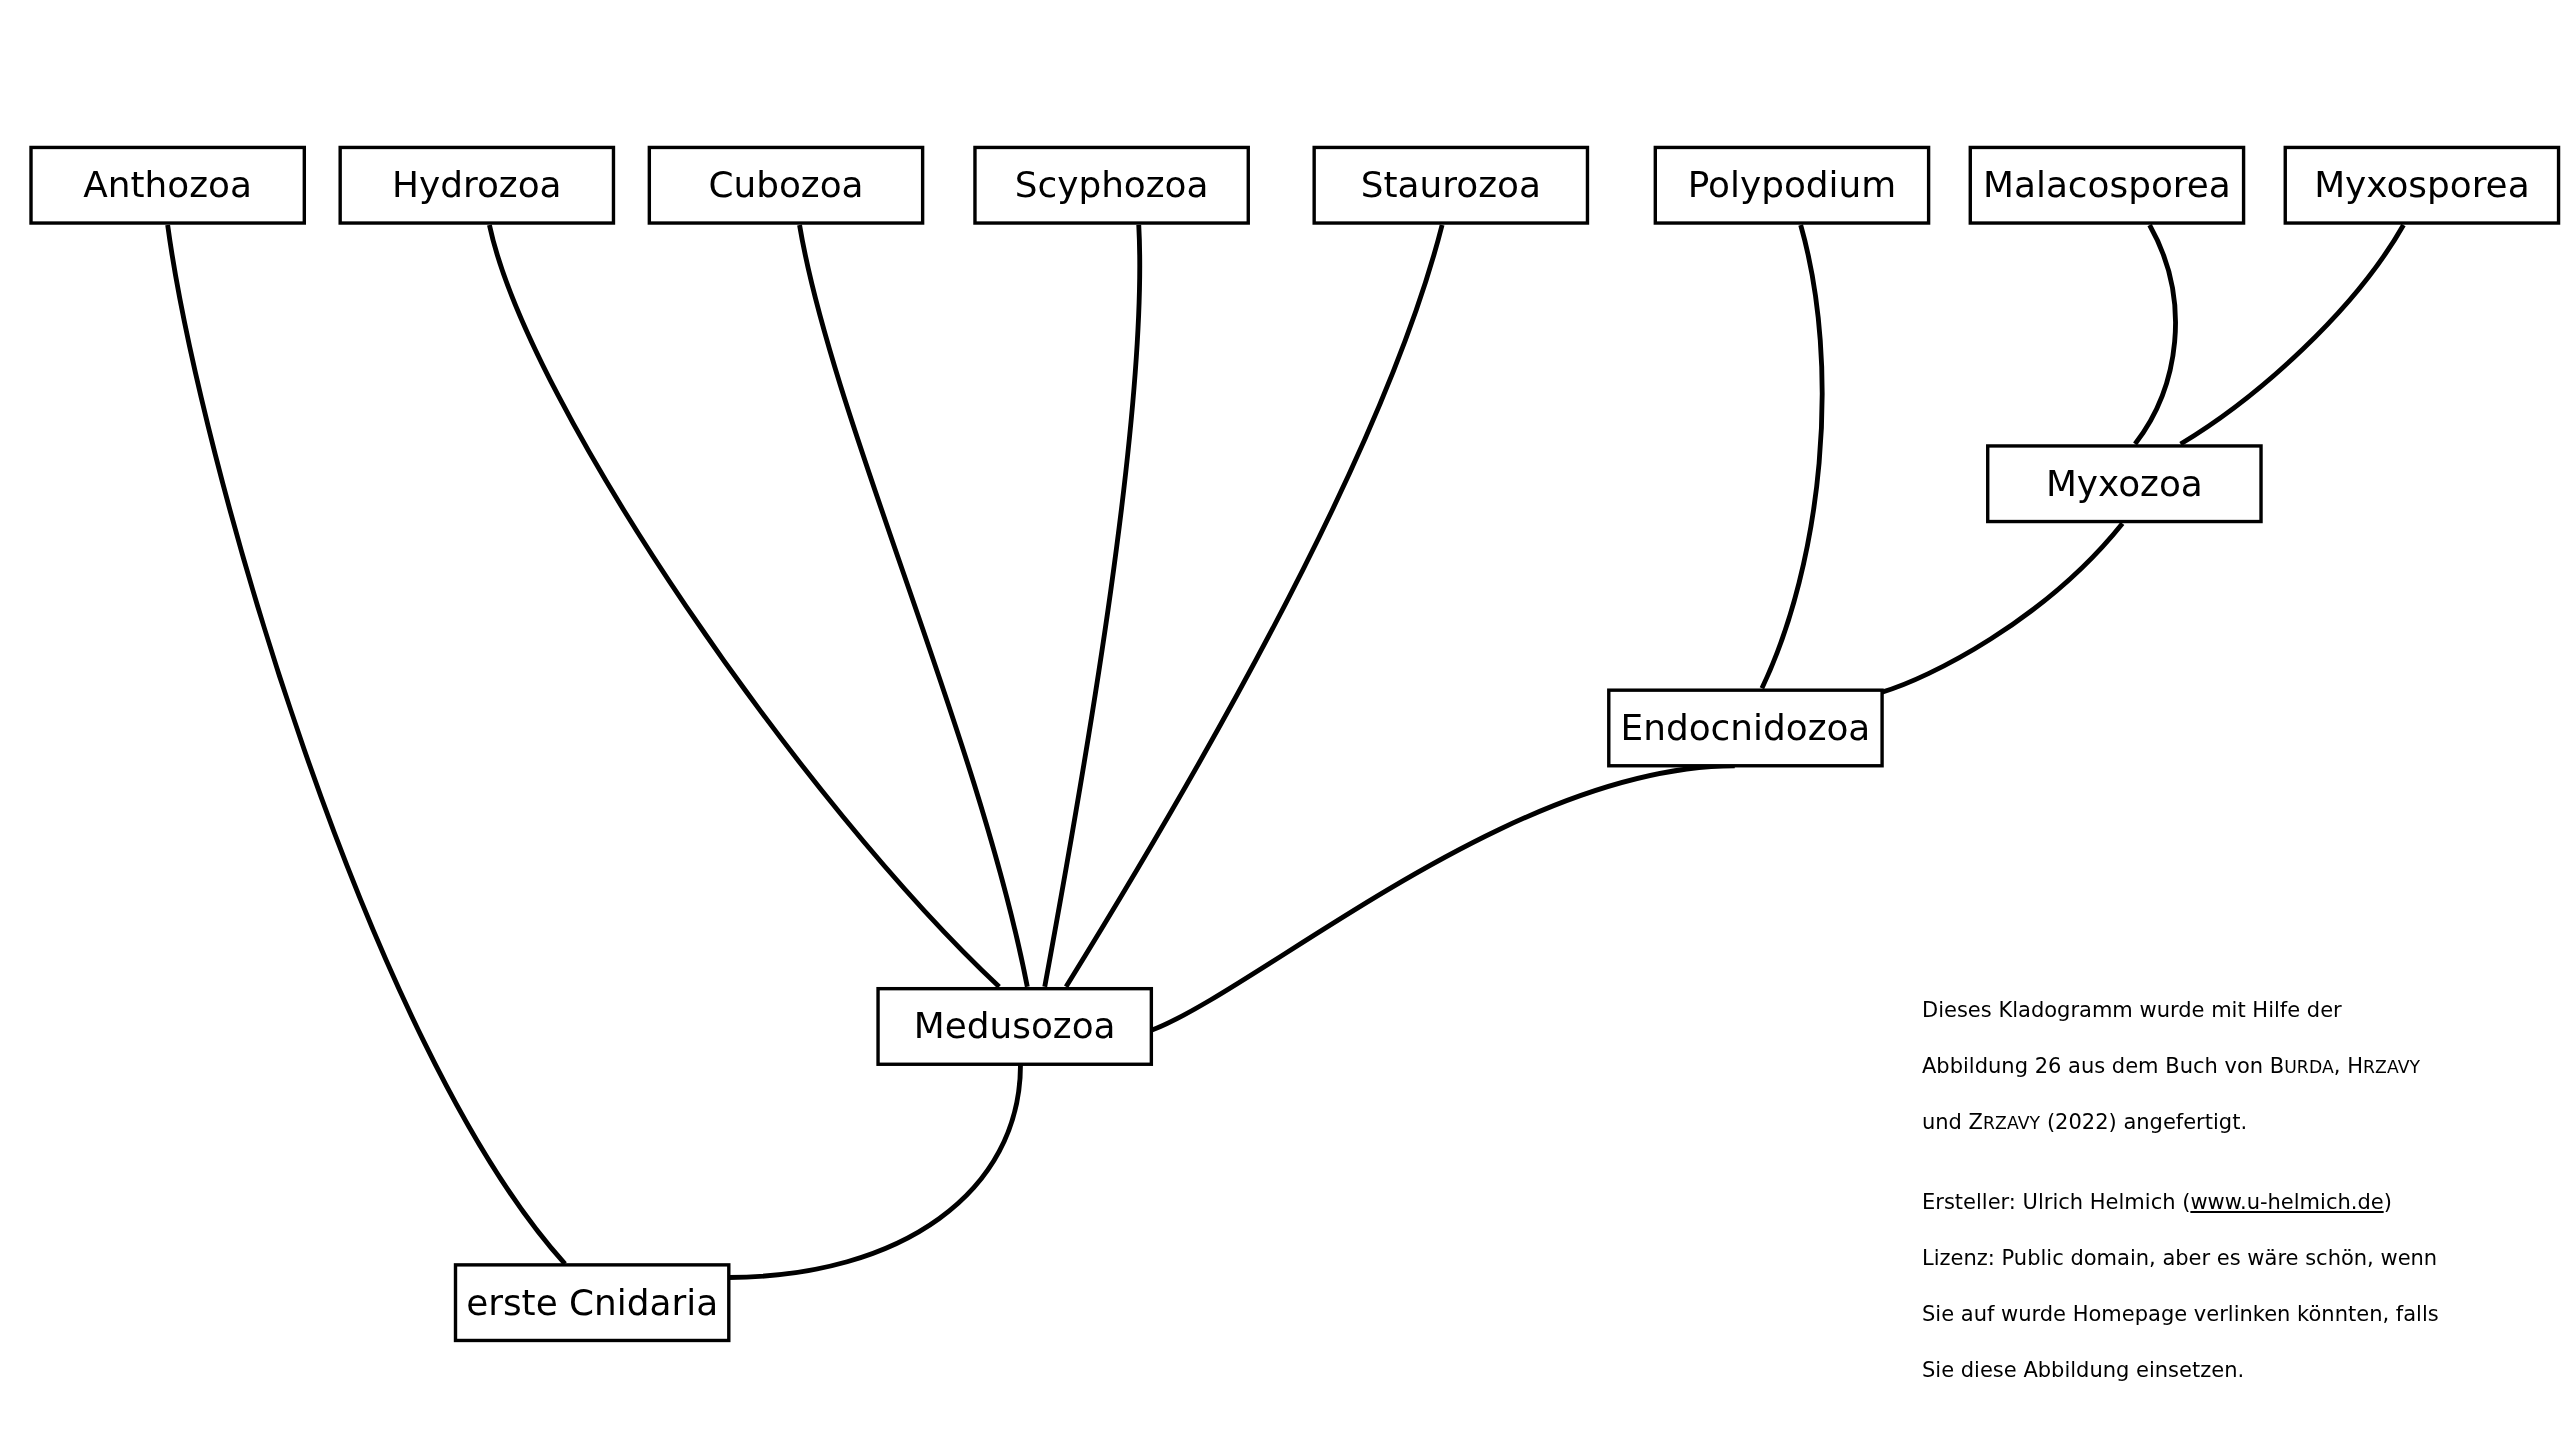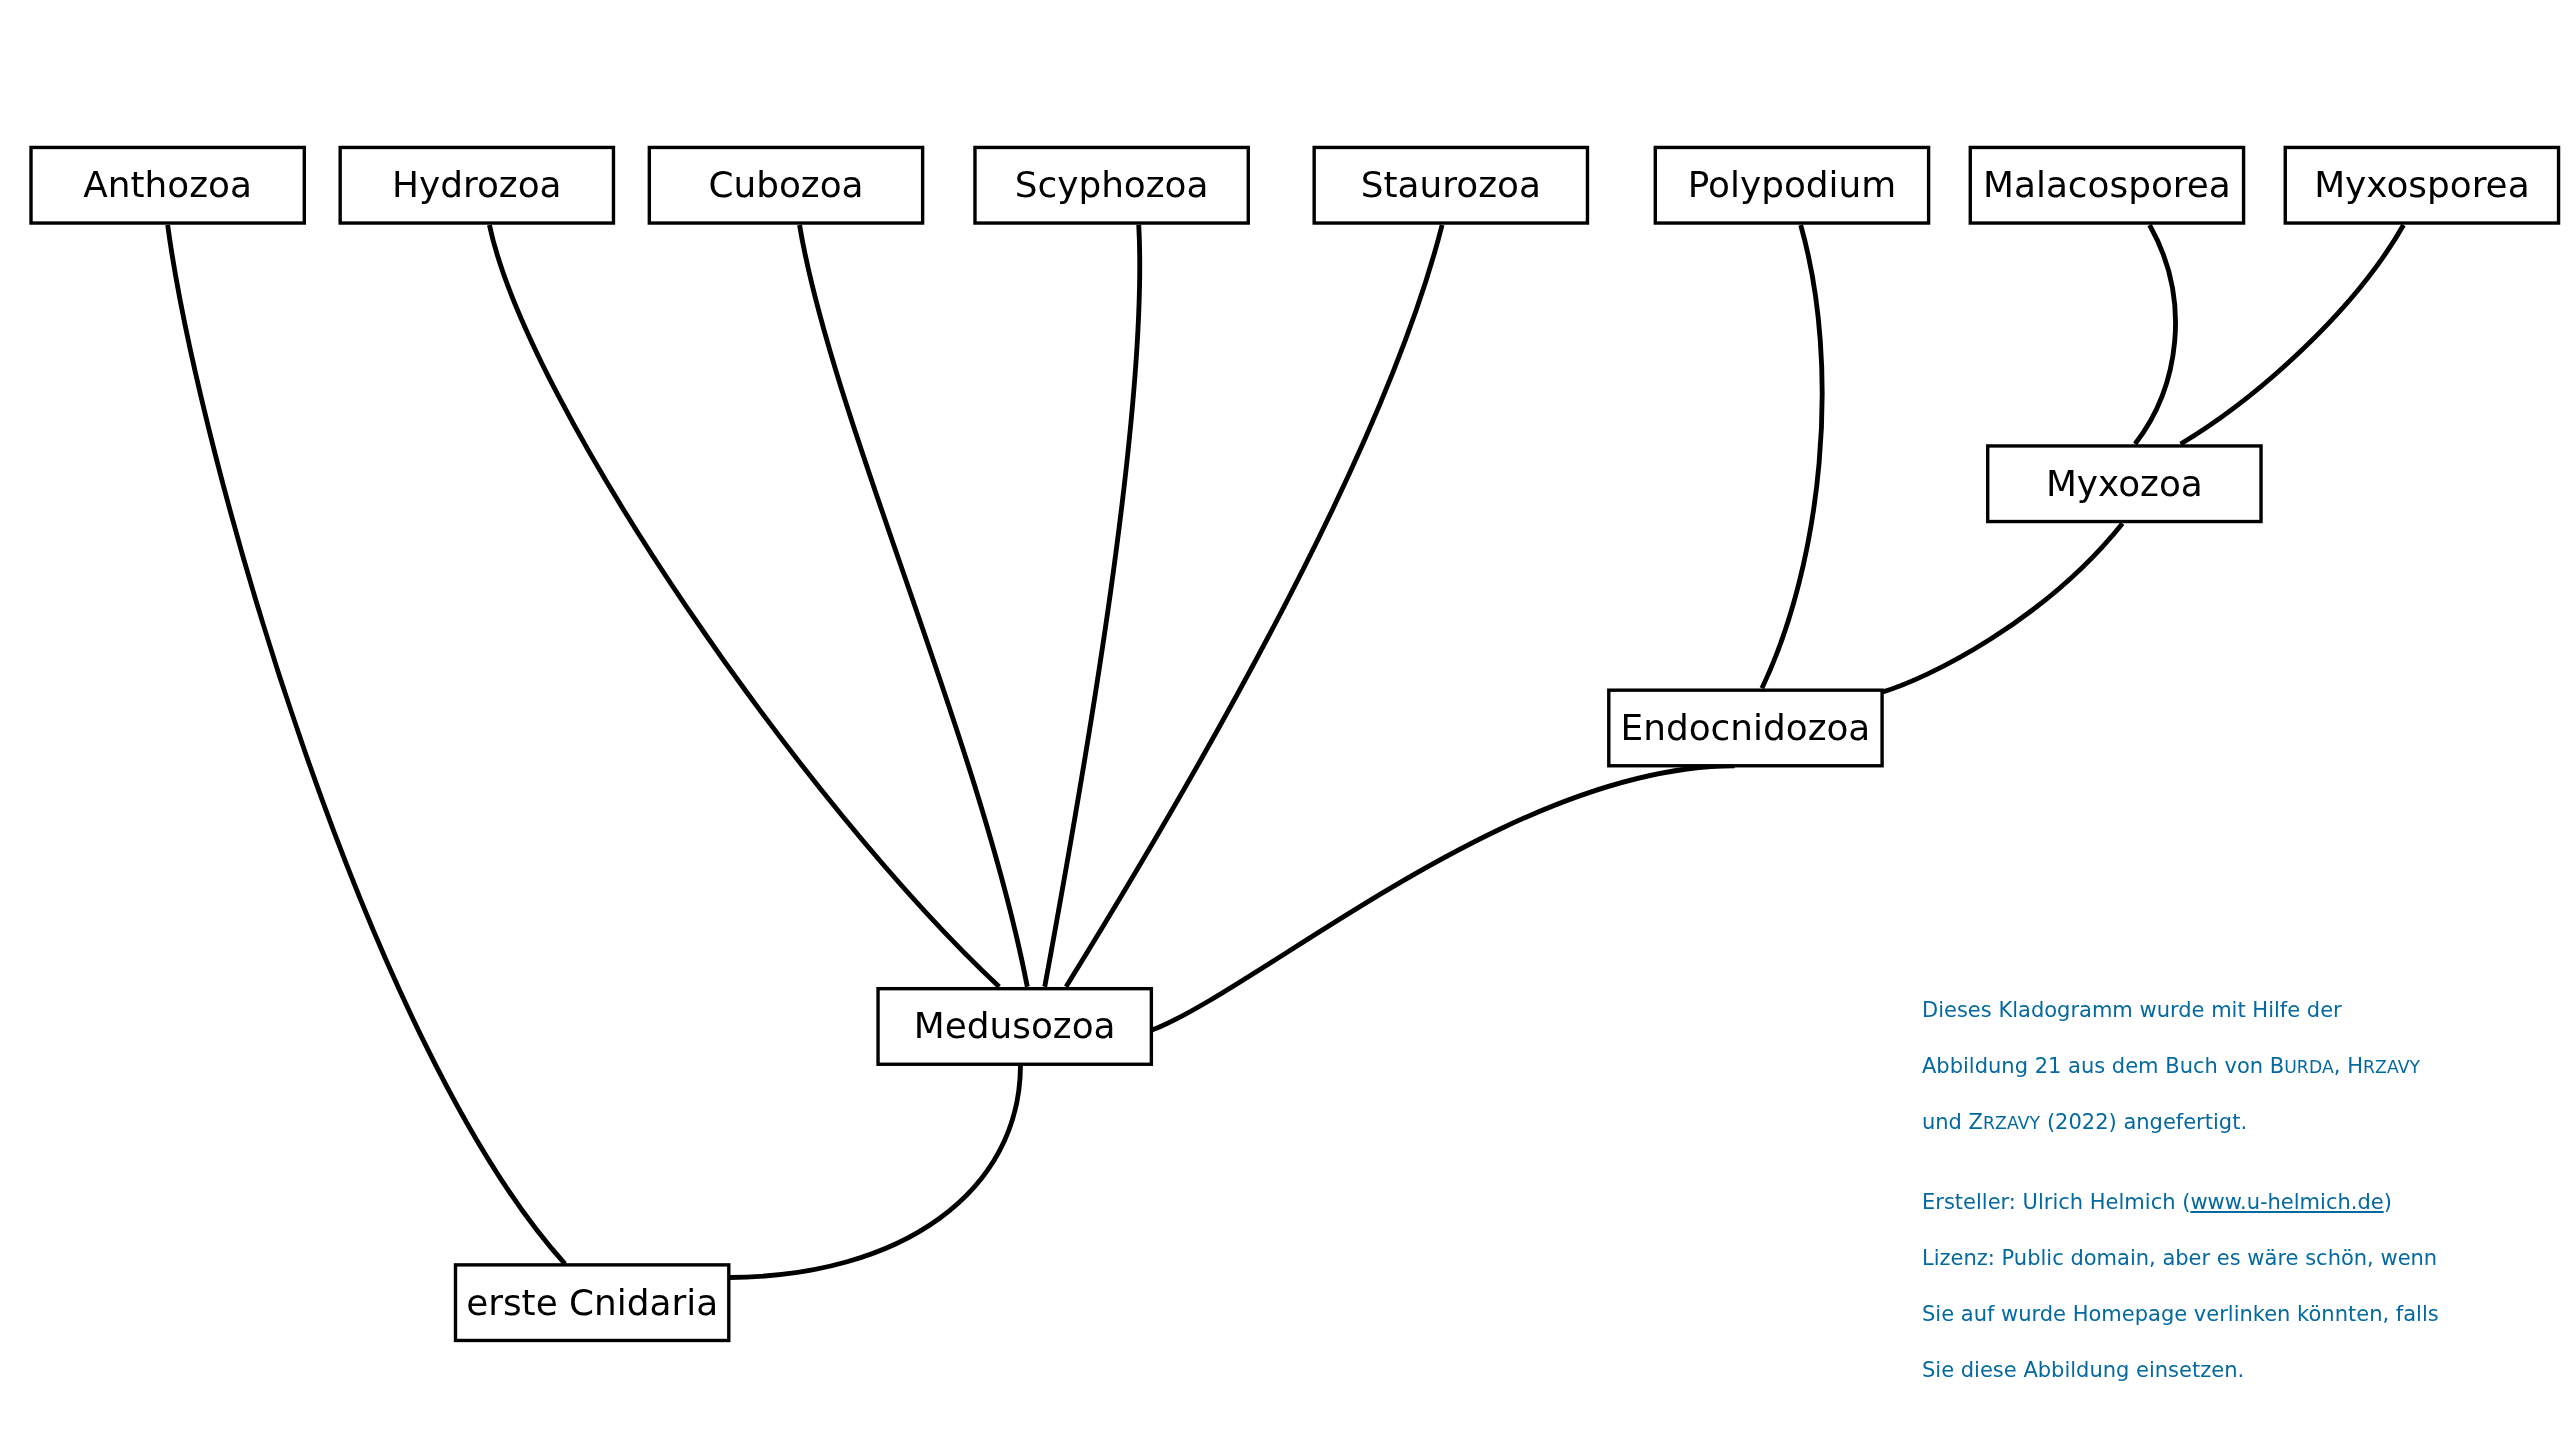--- a/index.html
+++ b/index.html
@@ -41,21 +41,21 @@
     dominant-baseline: middle;
   }
   .caption-block {
     position: absolute;
     left: 1922px;
     top: 969px;
     width: 543px;
     font-family: "DejaVu Sans", "Liberation Sans", sans-serif;
     font-size: 21px;
     line-height: 1.33;
-    color: #0369a1;
+    color: #000000;
   }
   .caption-para {
     margin: 0 0 25px 0;
     white-space: pre-line;
   }
   .caption-para:last-child { margin-bottom: 0; }
   .sc {
     font-size: 0.82em;
     letter-spacing: 0.1px;
   }
@@ -131,21 +131,21 @@
         <g>
           <rect class="node-box" x="470" y="1305" width="282" height="78" fill="#ffffff" stroke="#000000"></rect>
           <text class="node-label" x="611" y="1346">erste Cnidaria</text>
         </g>
       </g>
   </svg>
 
   <div class="caption-block">
     <p class="caption-para">
       <span>Dieses Kladogramm wurde mit Hilfe der</span><br>
-      <span>Abbildung 21 aus dem Buch von </span><span>B</span><span class="sc">URDA</span><span>, H</span><span class="sc">RZAVY</span><br>
+      <span>Abbildung 26 aus dem Buch von </span><span>B</span><span class="sc">URDA</span><span>, H</span><span class="sc">RZAVY</span><br>
       <span>und Z</span><span class="sc">RZAVY</span><span> (2022) angefertigt.</span>
     </p>
     <p class="caption-para">
       <span>Ersteller: Ulrich Helmich (</span><span class="link-underline">www.u-helmich.de</span><span>)</span><br>
       <span>Lizenz: Public domain, aber es wäre schön, wenn</span><br>
       <span>Sie auf wurde Homepage verlinken könnten, falls</span><br>
       <span>Sie diese Abbildung einsetzen.</span>
     </p>
   </div>
 

